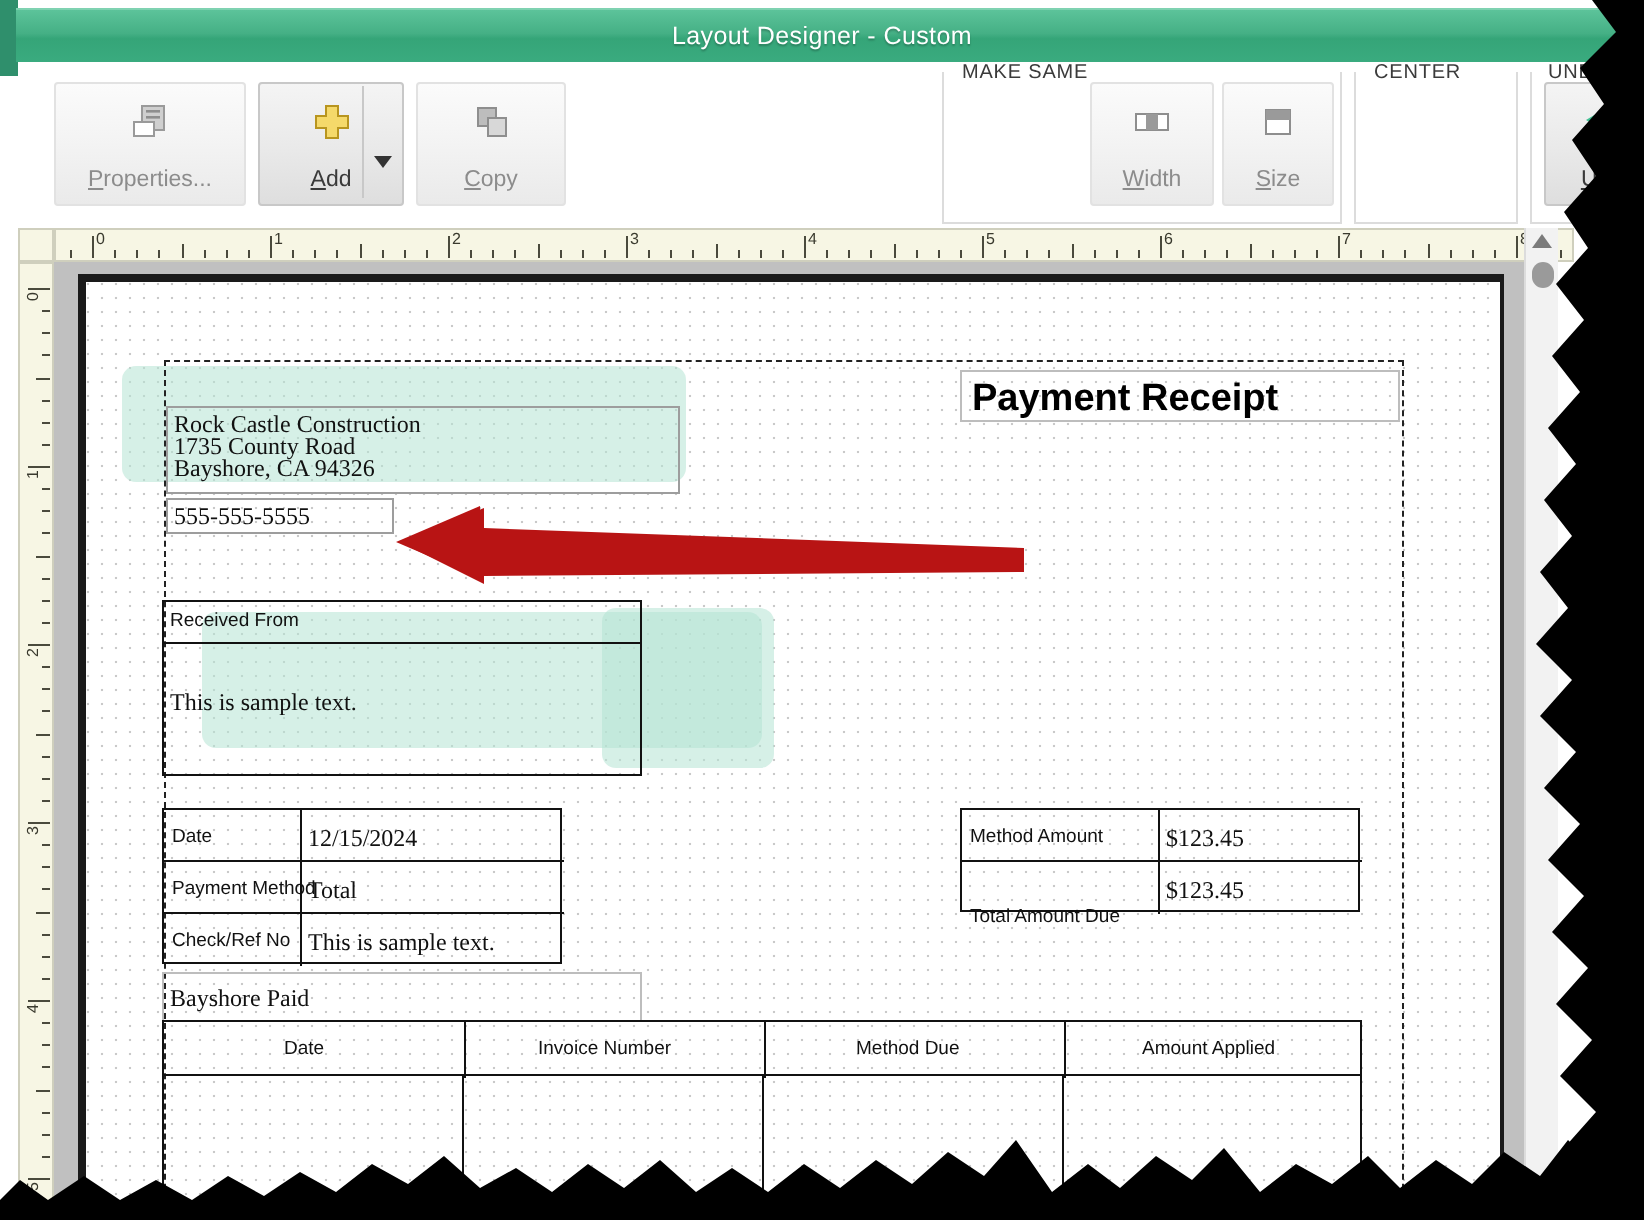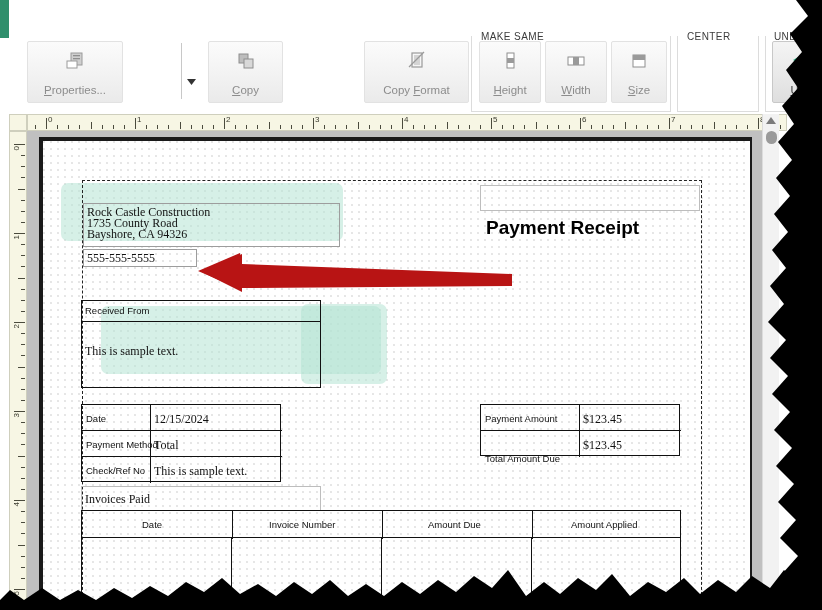--- a/index.html
+++ b/index.html
@@ -163,21 +163,20 @@
     color: #111;
     white-space: nowrap;
   }
   .title-big {
     position:absolute;
     font-family: "Liberation Sans", sans-serif;
     font-weight: bold;
     font-size: 19px;
     color: #000;
     white-space: nowrap;
-    margin-top: 28px;
   }
 
   
   .vscroll {
     position:absolute; left: 762px; top: 114px;
     width: 17px; height: 496px;
     background: #f2f2f2; border-left: 1px solid #dcdcdc;
   }
   .vscroll .up {
     position:absolute; left:3px; top:3px;
@@ -196,76 +195,68 @@
   .torn { position:absolute; pointer-events:none; }
   .torn-right { right:0; top:0; width: 70px; height: 610px; }
   .torn-bottom { left:0; bottom:0; width: 822px; height: 80px; }
 </style>
 </head>
 <body>
 
 <div id="root">
 
   <div class="title-left-edge"></div>
+  <div class="titlebar">
+    <span class="titlebar-text">Layout Designer - Custom</span>
+  </div>
 
   <div class="toolbar">
 
     <div class="tbtn" style="left:18px; width:96px;">
       <span class="ico">
         <svg width="22" height="22" viewBox="0 0 22 22">
           <rect x="7" y="3" width="11" height="12" fill="#cfcfcf" stroke="#9a9a9a"></rect>
           <rect x="9" y="5" width="7" height="1.3" fill="#8e8e8e"></rect>
           <rect x="9" y="8" width="7" height="1.3" fill="#8e8e8e"></rect>
           <rect x="3" y="11" width="10" height="7" fill="#ffffff" stroke="#9a9a9a"></rect>
         </svg>
       </span>
       <span class="lbl"><u>P</u>roperties...</span>
     </div>
 
+    <div class="tbtn enabled" style="left:120px; width:73px;">
+      <span class="ico">
+        <svg width="22" height="22" viewBox="0 0 22 22">
+          <path d="M8 3 h6 v5 h5 v6 h-5 v5 h-6 v-5 h-5 v-6 h5 z" fill="#f5d96a" stroke="#b8951f" stroke-width="1"></path>
+        </svg>
+      </span>
+      <span class="lbl"><u>A</u>dd</span>
+    </div>
     <div style="position:absolute; left:172px; top:12px; width:1px; height:56px; background:#c8c8c8;"></div>
     <div style="position:absolute; left:178px; top:40px;">
       <svg width="9" height="6" viewBox="0 0 9 6">
           <path d="M0 0 L9 0 L4.5 6 z" fill="#333"></path>
         </svg>
     </div>
 
     <div class="tbtn" style="left:199px; width:75px;">
       <span class="ico">
         <svg width="22" height="22" viewBox="0 0 22 22">
           <rect x="4" y="4" width="9" height="9" fill="#bdbdbd" stroke="#8e8e8e"></rect>
           <rect x="9" y="9" width="9" height="9" fill="#d8d8d8" stroke="#8e8e8e"></rect>
         </svg>
       </span>
       <span class="lbl"><u>C</u>opy</span>
     </div>
 
 
-    <div class="tbtn" style="left:355px; width:105px;">
-      <span class="ico">
-        <svg width="22" height="22" viewBox="0 0 22 22">
-          <rect x="6" y="3" width="10" height="14" fill="none" stroke="#9a9a9a" stroke-width="1.2"></rect>
-          <rect x="8" y="5" width="6" height="10" fill="#d4d4d4"></rect>
-          <path d="M3 17 L18 2" stroke="#9a9a9a" stroke-width="1.2"></path>
-        </svg>
-      </span>
-      <span class="lbl">Copy <u>F</u>ormat</span>
-    </div>
 
     <div class="grp" style="left:462px; width:200px;"></div>
     <div class="grp-title" style="left:468px;">MAKE SAME</div>
 
-    <div class="tbtn" style="left:470px; width:62px;">
-      <span class="ico">
-        <svg width="22" height="22" viewBox="0 0 22 22">
-          <rect x="8" y="3" width="7" height="15" fill="#ffffff" stroke="#8e8e8e"></rect>
-          <rect x="8" y="8" width="7" height="5" fill="#9a9a9a"></rect>
-        </svg>
-      </span>
-      <span class="lbl"><u>H</u>eight</span>
-    </div>
 
     <div class="tbtn" style="left:536px; width:62px;">
       <span class="ico">
         <svg width="22" height="22" viewBox="0 0 22 22">
           <rect x="3" y="7" width="16" height="8" fill="#ffffff" stroke="#8e8e8e"></rect>
           <rect x="8" y="7" width="6" height="8" fill="#9a9a9a"></rect>
         </svg>
       </span>
       <span class="lbl"><u>W</u>idth</span>
     </div>
@@ -465,36 +456,36 @@
       <div class="txt" style="left:111px; top:271px;">12/15/2024</div>
       <div class="txt-sans" style="left:43px; top:298px;">Payment Method</div>
       <div class="txt" style="left:111px; top:297px;">Total</div>
       <div class="txt-sans" style="left:43px; top:324px;">Check/Ref No</div>
       <div class="txt" style="left:111px; top:323px;">This is sample text.</div>
 
       <div class="solidbox" style="left:437px; top:263px; width:200px; height:52px;">
         <div style="position:absolute; left:0; top:25px; width:200px; height:1px; background:#111;"></div>
         <div style="position:absolute; left:98px; top:0; width:1px; height:52px; background:#111;"></div>
       </div>
-      <div class="txt-sans" style="left:442px; top:272px;">Payment Amount</div>
+      <div class="txt-sans" style="left:442px; top:272px;">Method Amount</div>
       <div class="txt" style="left:540px; top:271px;">$123.45</div>
       <div class="txt-sans" style="left:442px; top:312px;">Total Amount Due</div>
       <div class="txt" style="left:540px; top:297px;">$123.45</div>
 
       <div class="thinbox" style="left:38px; top:345px; width:240px; height:25px; border-color:#bdbdbd;"></div>
-      <div class="txt" style="left:42px; top:351px; font-size:12px;">Invoices Paid</div>
+      <div class="txt" style="left:42px; top:351px; font-size:12px;">Bayshore Paid</div>
 
       <div class="solidbox" style="left:38px; top:369px; width:600px; height:28px;">
         <div style="position:absolute; left:150px; top:0; width:1px; height:28px; background:#111;"></div>
         <div style="position:absolute; left:300px; top:0; width:1px; height:28px; background:#111;"></div>
         <div style="position:absolute; left:450px; top:0; width:1px; height:28px; background:#111;"></div>
       </div>
       <div class="txt-sans" style="left:99px; top:378px;">Date</div>
       <div class="txt-sans" style="left:226px; top:378px;">Invoice Number</div>
-      <div class="txt-sans" style="left:385px; top:378px;">Amount Due</div>
+      <div class="txt-sans" style="left:385px; top:378px;">Method Due</div>
       <div class="txt-sans" style="left:528px; top:378px;">Amount Applied</div>
 
       <div style="position:absolute; left:38px; top:397px; width:1px; height:120px; background:#111;"></div>
       <div style="position:absolute; left:188px; top:397px; width:1px; height:120px; background:#111;"></div>
       <div style="position:absolute; left:338px; top:397px; width:1px; height:120px; background:#111;"></div>
       <div style="position:absolute; left:488px; top:397px; width:1px; height:120px; background:#111;"></div>
       <div style="position:absolute; left:637px; top:397px; width:1px; height:120px; background:#111;"></div>
     </div>
   </div>
 

